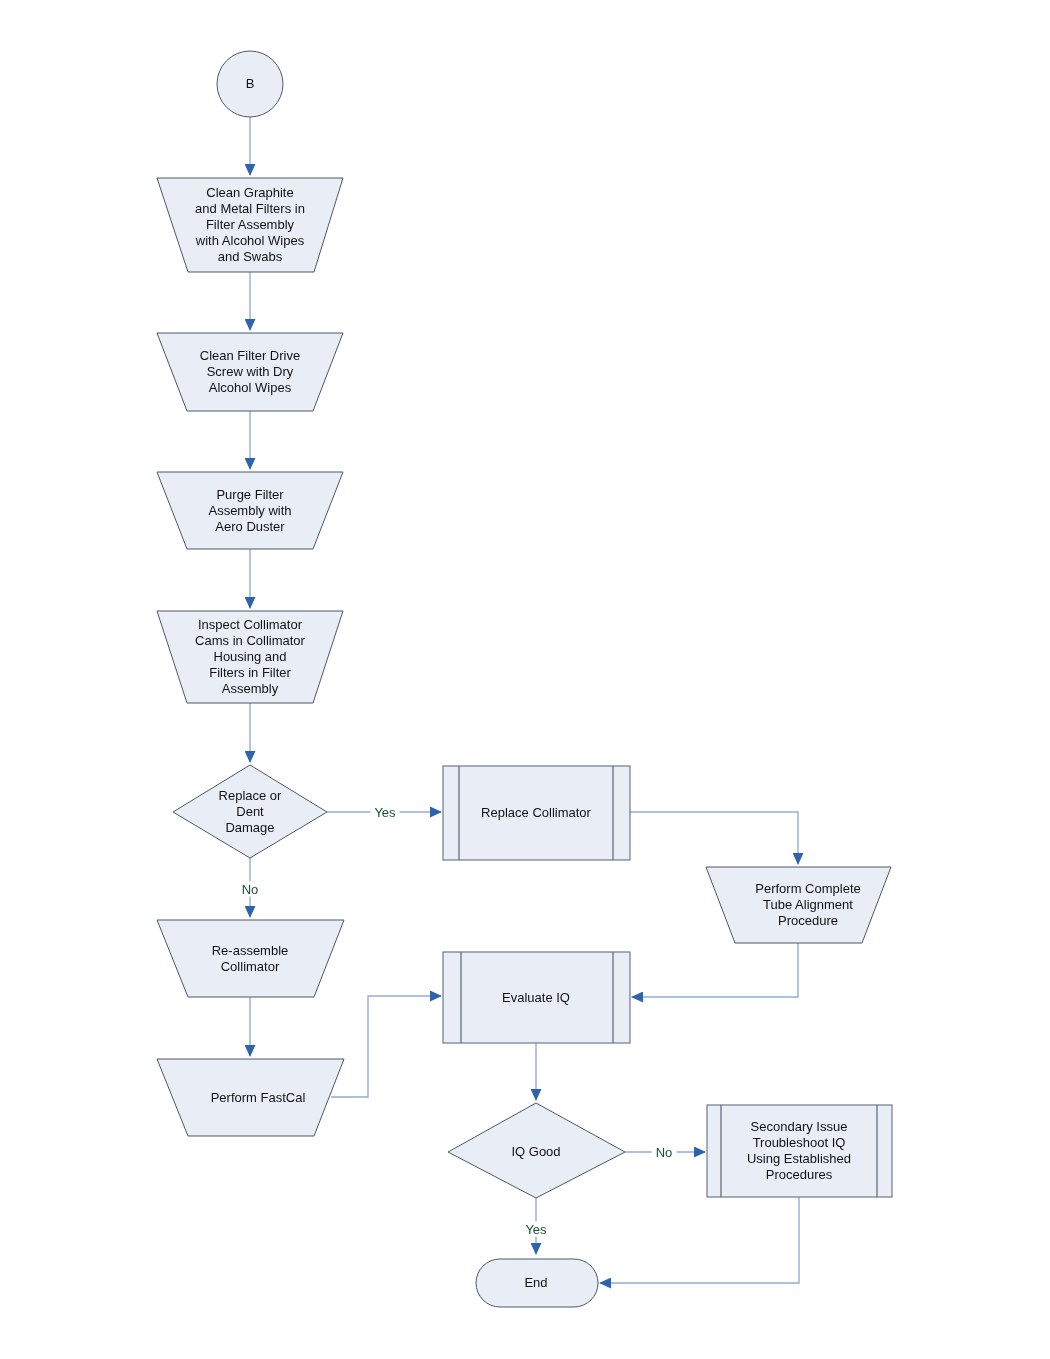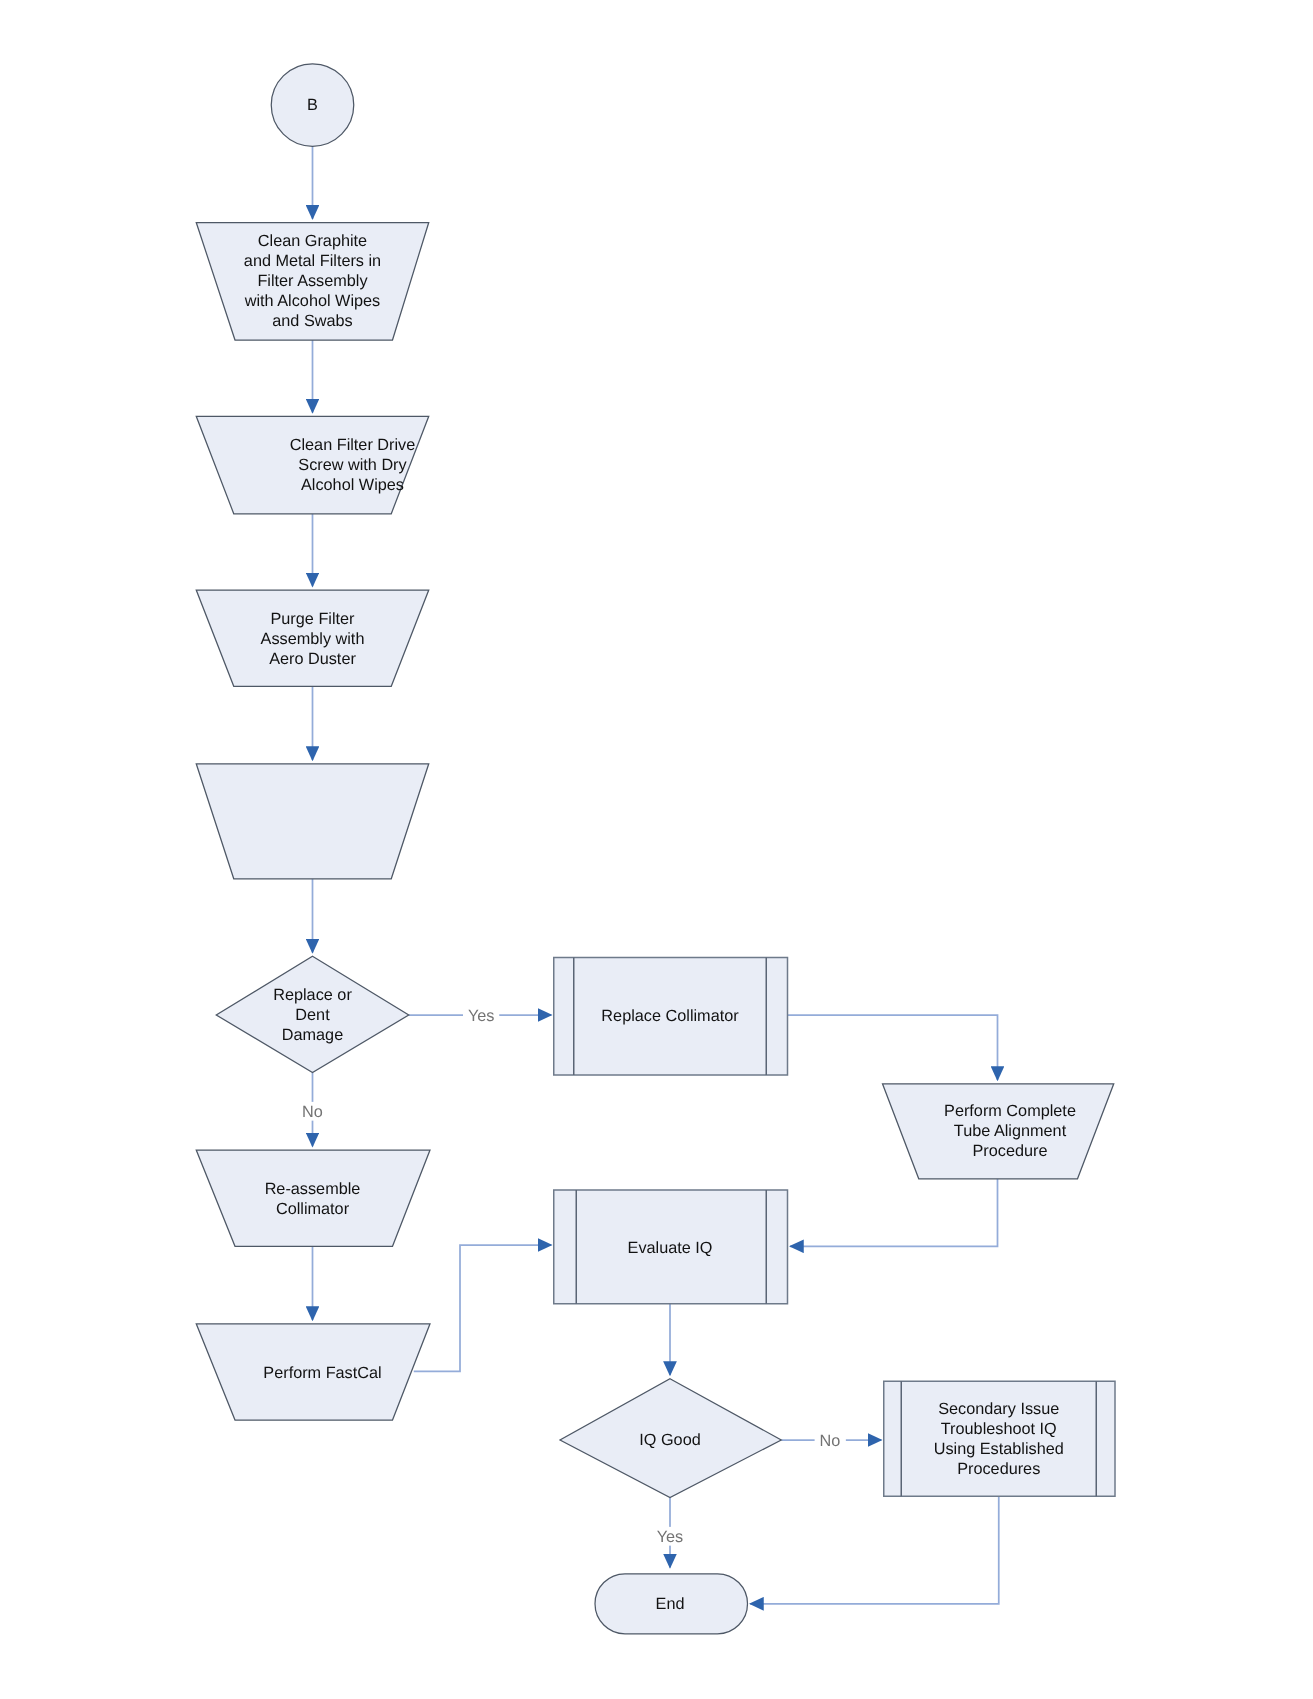--- a/index.html
+++ b/index.html
@@ -49,21 +49,21 @@
     color: #121212;
     text-align: center;
     white-space: pre;
     pointer-events: none;
   }
   .edge-label {
     position: absolute;
     transform: translate(-50%, -50%);
     font-size: 13px;
     line-height: 15px;
-    color: #737373;
+    color: #14532d;
     text-align: center;
     background: #ffffff;
     padding: 0 4px;
     white-space: pre;
   }
 </style>
 </head>
 <body>
 
 <div class="canvas">
@@ -125,26 +125,31 @@
 
     <rect class="shape" x="476" y="1259" width="122" height="48" rx="24" ry="24"></rect>
   </svg>
 
   <div class="node-label" style="left:250px; top:84px;">B</div>
   <div class="node-label" style="left:250px; top:225px;">Clean Graphite
 and Metal Filters in
 Filter Assembly
 with Alcohol Wipes
 and Swabs</div>
-  <div class="node-label" style="left:250px; top:372px;margin-left:32px;">Clean Filter Drive
+  <div class="node-label" style="left:250px; top:372px;">Clean Filter Drive
 Screw with Dry
 Alcohol Wipes</div>
   <div class="node-label" style="left:250px; top:511px;">Purge Filter
 Assembly with
 Aero Duster</div>
+  <div class="node-label" style="left:250px; top:657px;">Inspect Collimator
+Cams in Collimator
+Housing and
+Filters in Filter
+Assembly</div>
   <div class="node-label" style="left:250px; top:812px;">Replace or
 Dent
 Damage</div>
   <div class="node-label" style="left:536px; top:813px;">Replace Collimator</div>
   <div class="node-label" style="left:798px; top:905px;margin-left:10px;">Perform Complete
 Tube Alignment
 Procedure</div>
   <div class="node-label" style="left:250px; top:959px;">Re-assemble
 Collimator</div>
   <div class="node-label" style="left:258px; top:1098px;">Perform FastCal</div>

